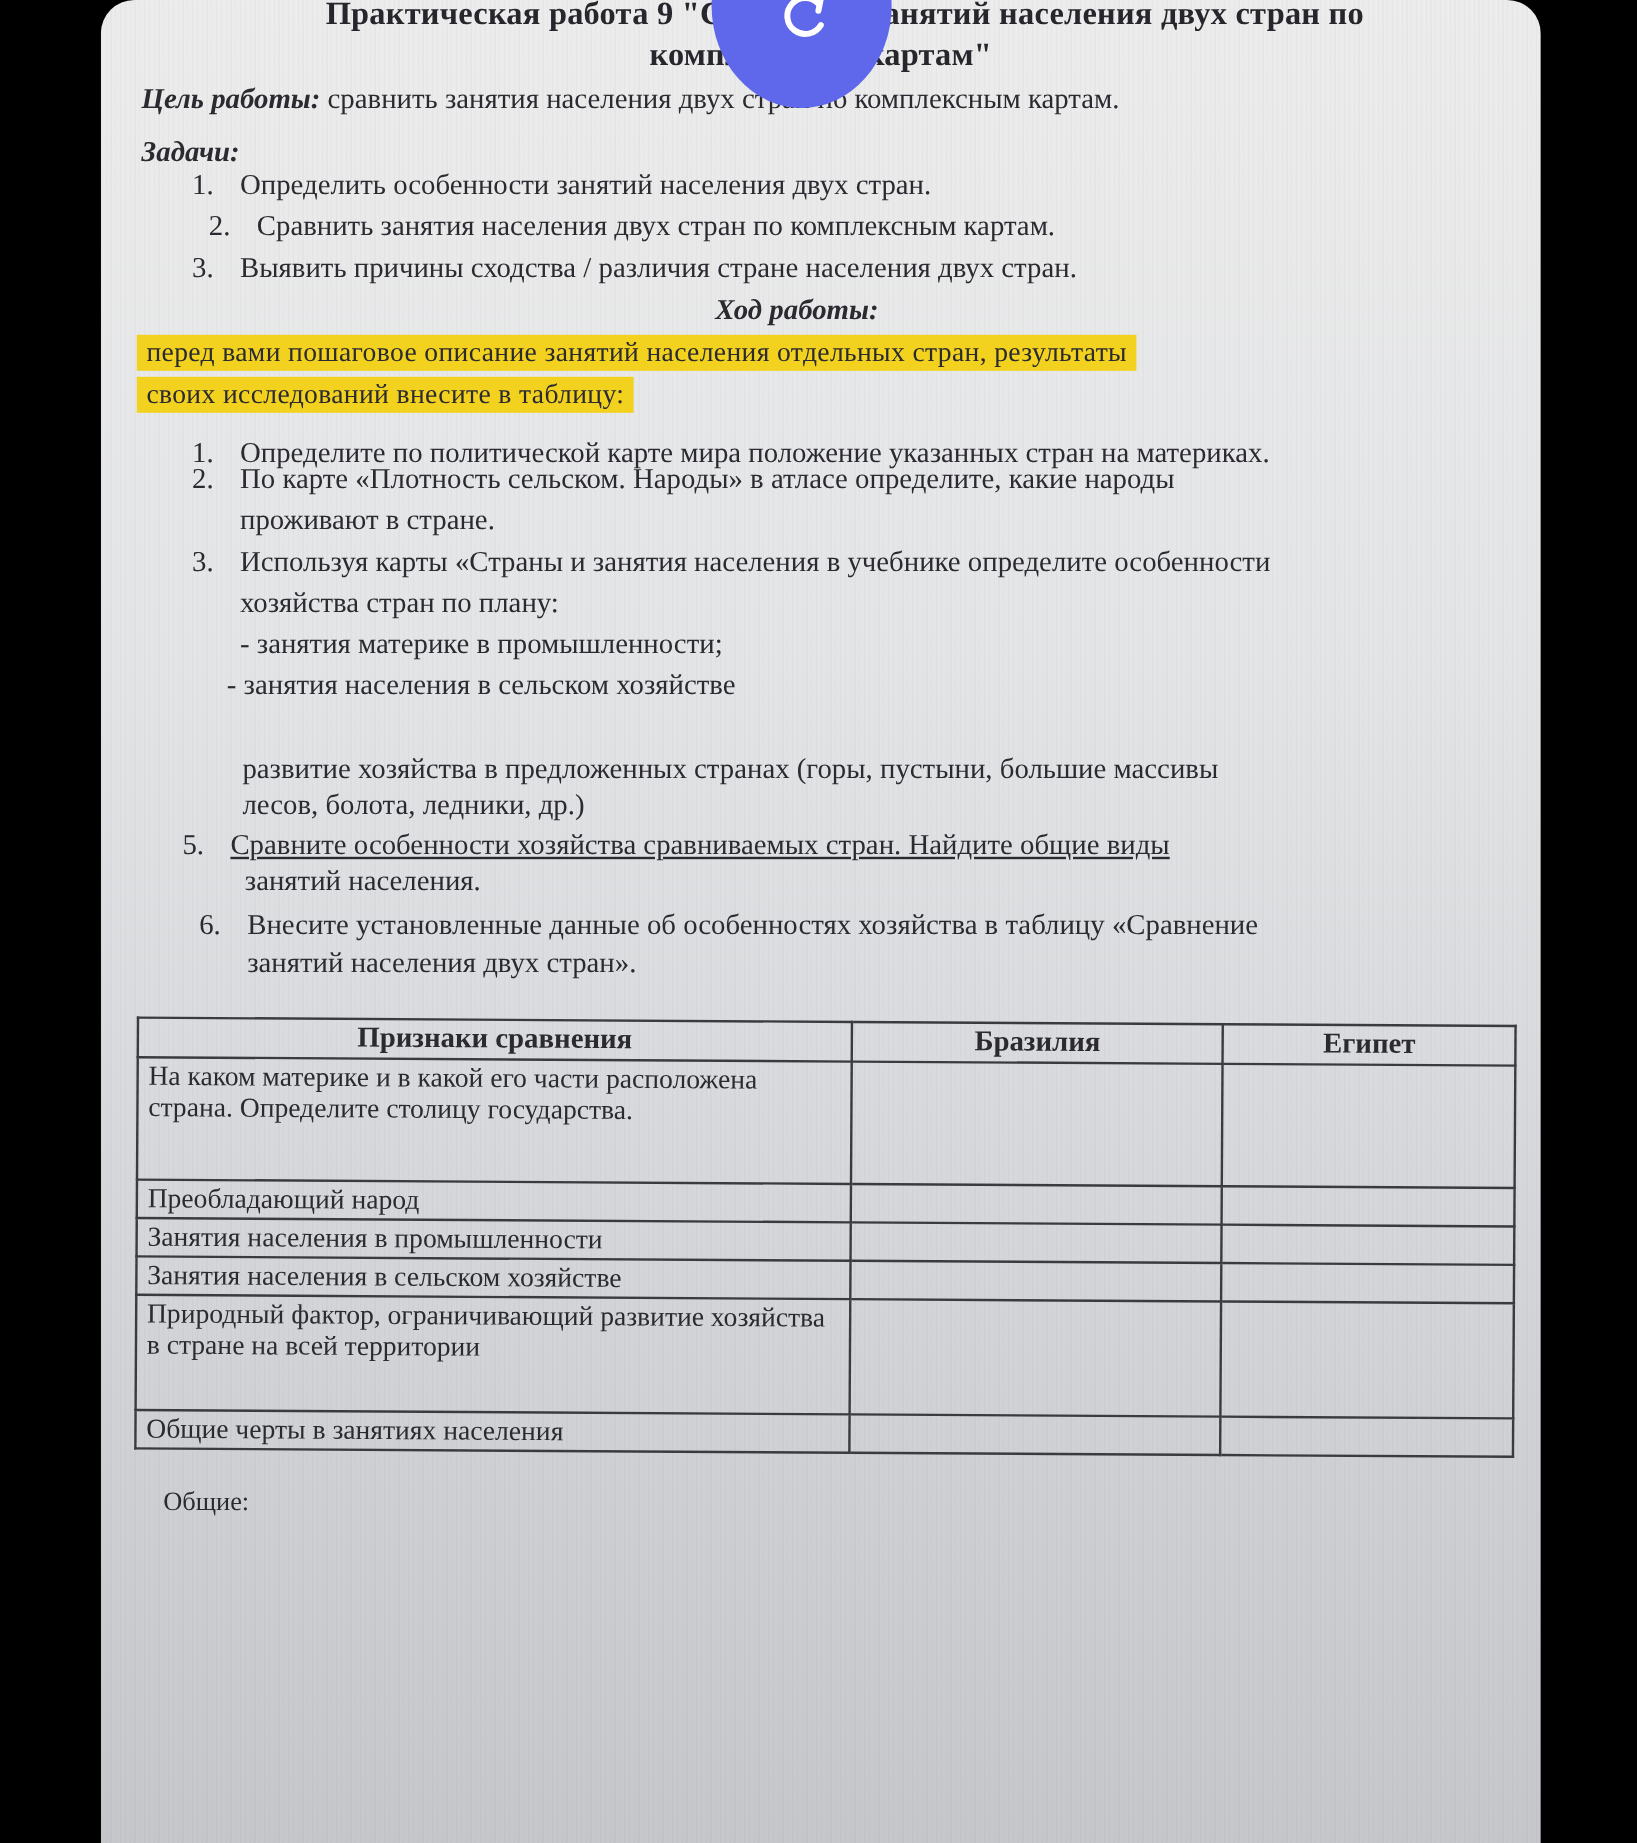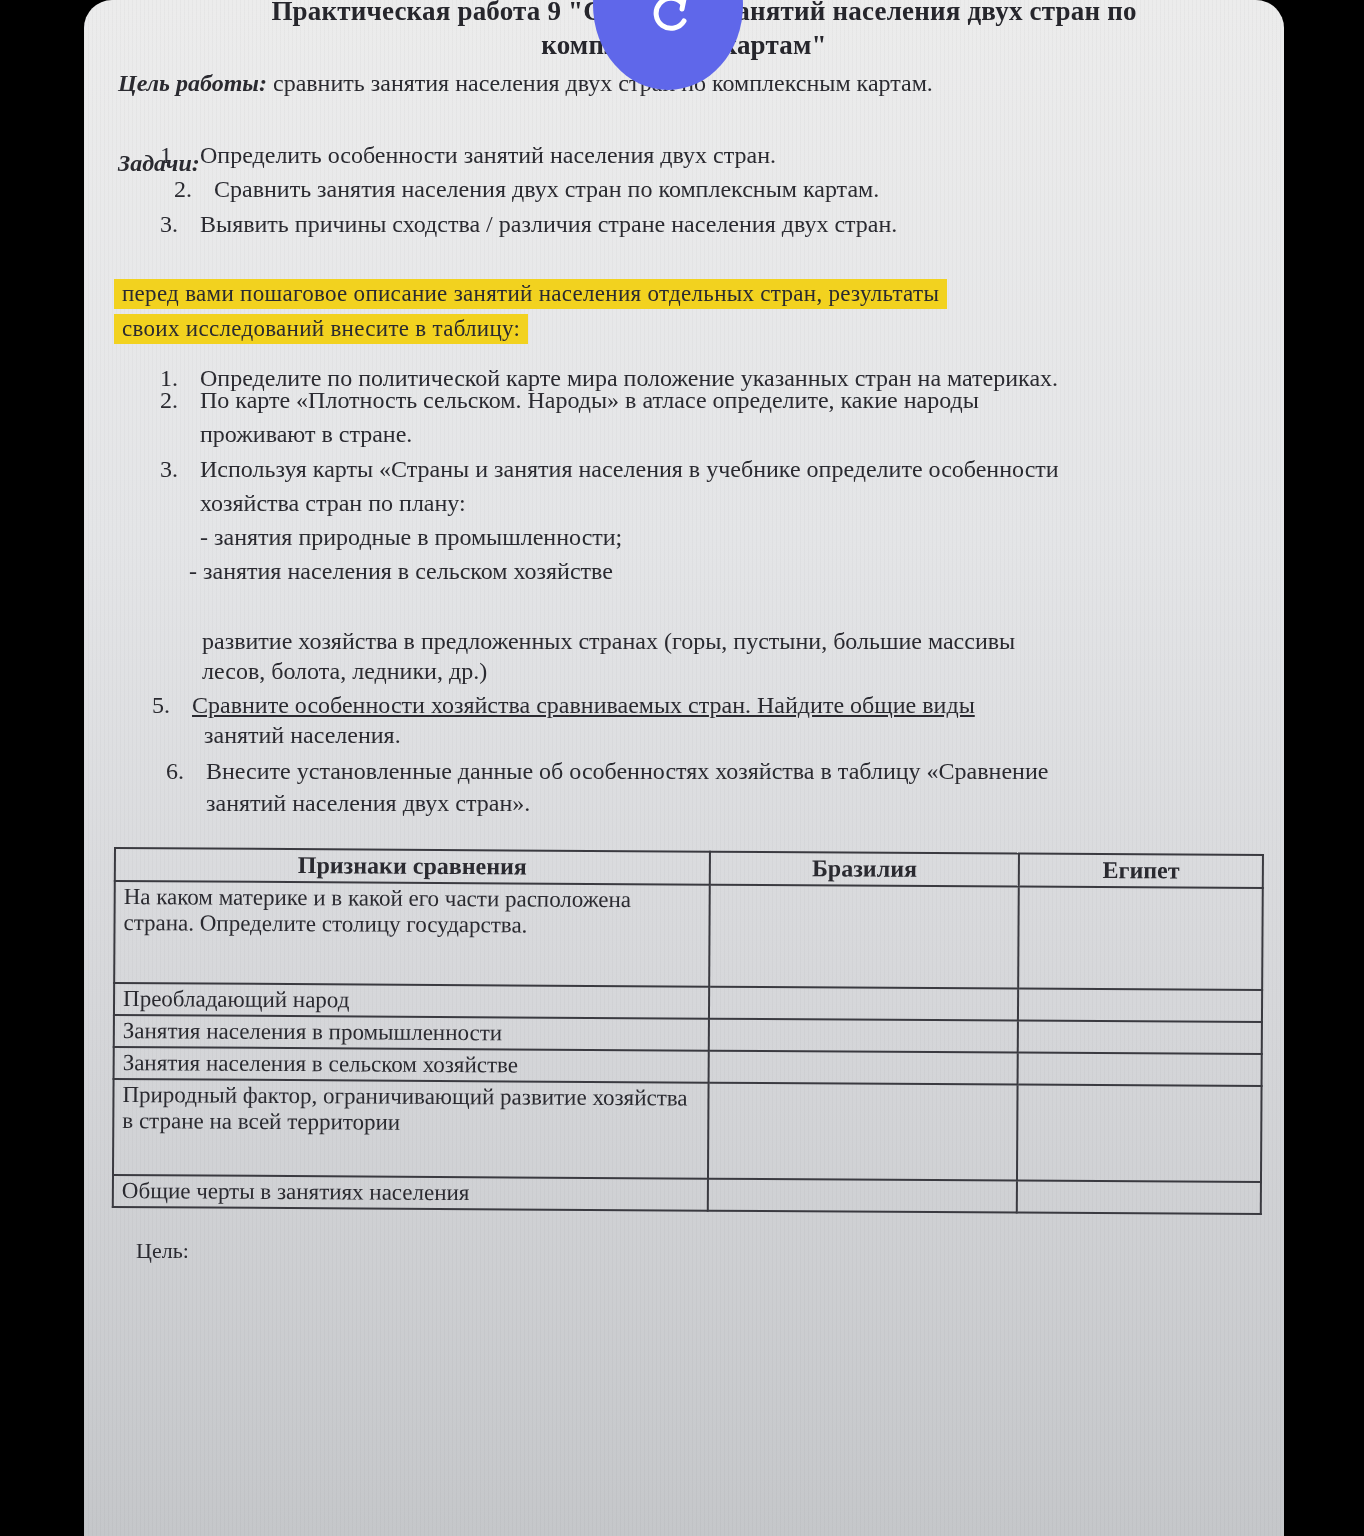--- a/index.html
+++ b/index.html
@@ -15,21 +15,21 @@
       repeating-linear-gradient(90deg, rgba(0,0,0,0.025) 0 1px, transparent 1px 4px),
       linear-gradient(180deg, #ececec 0%, #e4e5e7 35%, #d6d7da 65%, #c5c7ca 100%);
   }
   .title {
     position: absolute; left: 0; width: 100%; text-align: center; font-weight: bold;
     font-size: 27px; letter-spacing: 0.2px; color: #26262c;
   }
   .title.l1 { top: -4px; left: 20px; }
   .title.l2 { top: 30px; }
   .line { position: absolute; font-size: 24px; white-space: nowrap; }
-  .it { font-style: italic; font-weight: bold; margin-top: 36px; }
+  .it { font-style: italic; font-weight: bold; }
   .hl {
     background: #f2d21f; font-weight: normal; font-size: 23px; letter-spacing: 0.3px;
     position: absolute; white-space: nowrap; padding: 2px 8px;
   }
   .num { display: inline-block; width: 40px; }
   table.cmp {
     position: absolute; left: 30px; top: 847px; width: 1150px; border-collapse: collapse;
     font-size: 23px; transform: rotate(0.35deg); transform-origin: left top;
   }
   table.cmp td, table.cmp th { border: 2px solid #3a3a40; vertical-align: top; padding: 2px 8px; text-align: left; }
@@ -63,21 +63,21 @@
   <div class="hl" style="left:30px; top:279px;">перед вами пошаговое описание занятий населения отдельных стран, результаты</div>
   <div class="hl" style="left:30px; top:314px;">своих исследований внесите в таблицу:</div>
 
   <div class="line" style="left:76px; top:352px;margin-top:13px;"><span class="num">1.</span><span>Определите по политической карте мира положение указанных стран на материках.</span></div>
 
   <div class="line" style="left:76px; top:387px;"><span class="num">2.</span><span>По карте «Плотность сельском. Народы» в атласе определите, какие народы</span></div>
   <div class="line" style="left:116px; top:421px;">проживают в стране.</div>
 
   <div class="line" style="left:76px; top:456px;"><span class="num">3.</span><span>Используя карты «Страны и занятия населения в учебнике определите особенности</span></div>
   <div class="line" style="left:116px; top:490px;">хозяйства стран по плану:</div>
-  <div class="line" style="left:116px; top:524px;">- занятия природные в промышленности;</div>
+  <div class="line" style="left:116px; top:524px;">- занятия материке в промышленности;</div>
   <div class="line" style="left:105px; top:558px;">- занятия населения в сельском хозяйстве</div>
 
   <div class="line" style="left:118px; top:628px;">развитие хозяйства в предложенных странах (горы, пустыни, большие массивы</div>
   <div class="line" style="left:118px; top:658px;">лесов, болота, ледники, др.)</div>
 
   <div class="line" style="left:68px; top:692px;text-decoration:underline;"><span class="num">5.</span><span>Сравните особенности хозяйства сравниваемых стран. Найдите общие виды</span></div>
   <div class="line" style="left:120px; top:722px;">занятий населения.</div>
 
   <div class="line" style="left:82px; top:758px;"><span class="num">6.</span><span>Внесите установленные данные об особенностях хозяйства в таблицу «Сравнение</span></div>
   <div class="line" style="left:122px; top:790px;">занятий населения двух стран».</div>
@@ -120,21 +120,21 @@
       <td></td>
     </tr>
     <tr>
       <td>Общие черты в занятиях населения</td>
       <td></td>
       <td></td>
     </tr>
   </tbody>
     </table>
 
-  <div class="conclusion">Цель:</div>
+  <div class="conclusion">Общие:</div>
 </div>
 
 <div class="fab">
   <svg width="44" height="40" viewBox="0 0 44 40">
     <path d="M34 8 A15 15 0 1 0 36 26" fill="none" stroke="#fff" stroke-width="5" stroke-linecap="round"></path>
     <path d="M24 2 L36 4 L34 14" fill="none" stroke="#fff" stroke-width="5" stroke-linecap="round" stroke-linejoin="round"></path>
   </svg>
 </div>
 
 </body></html>

